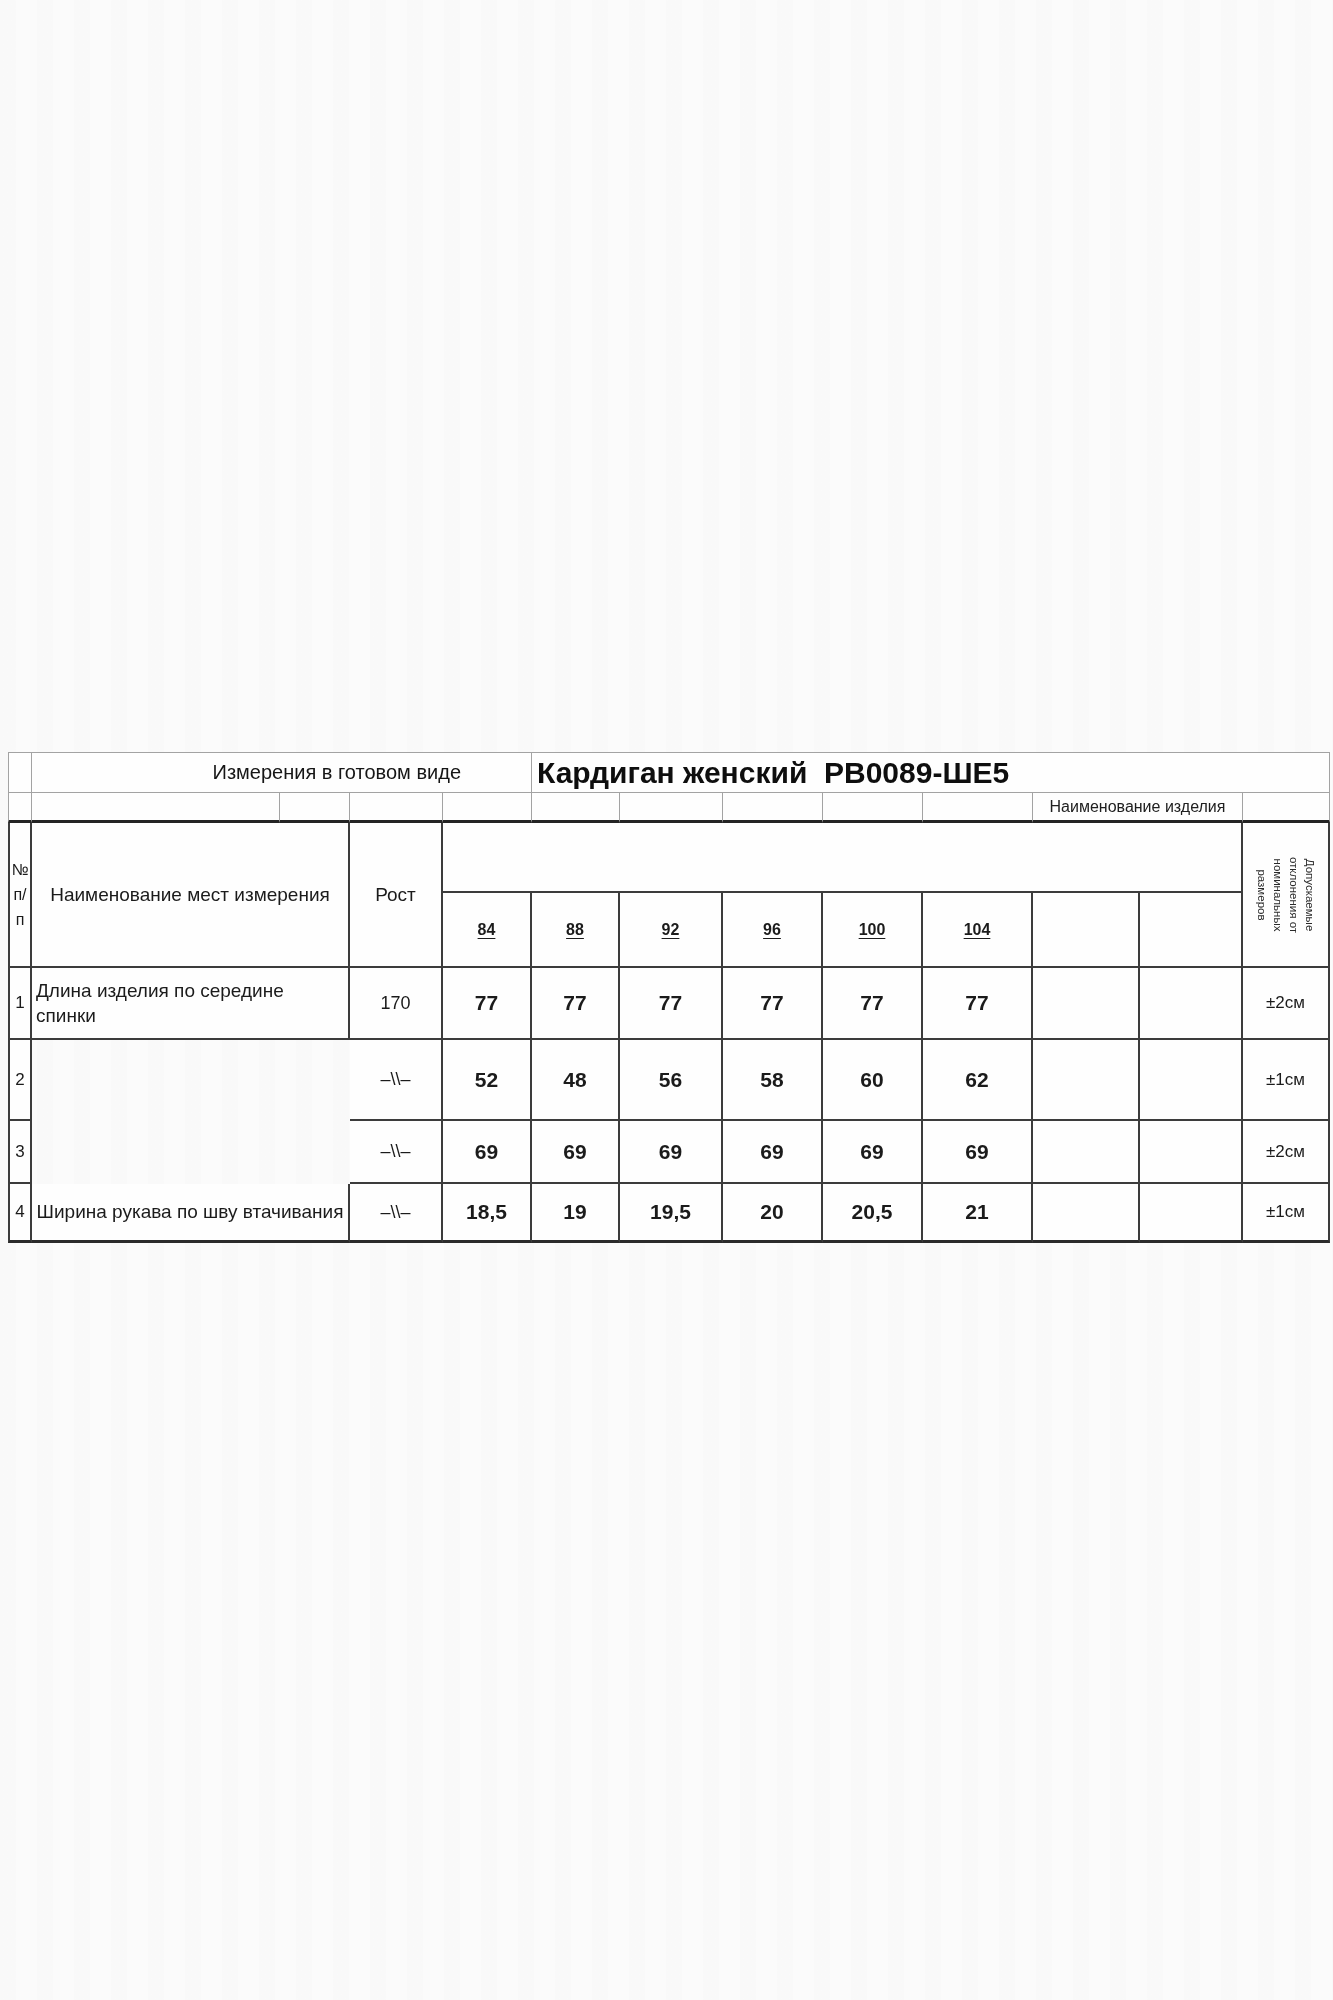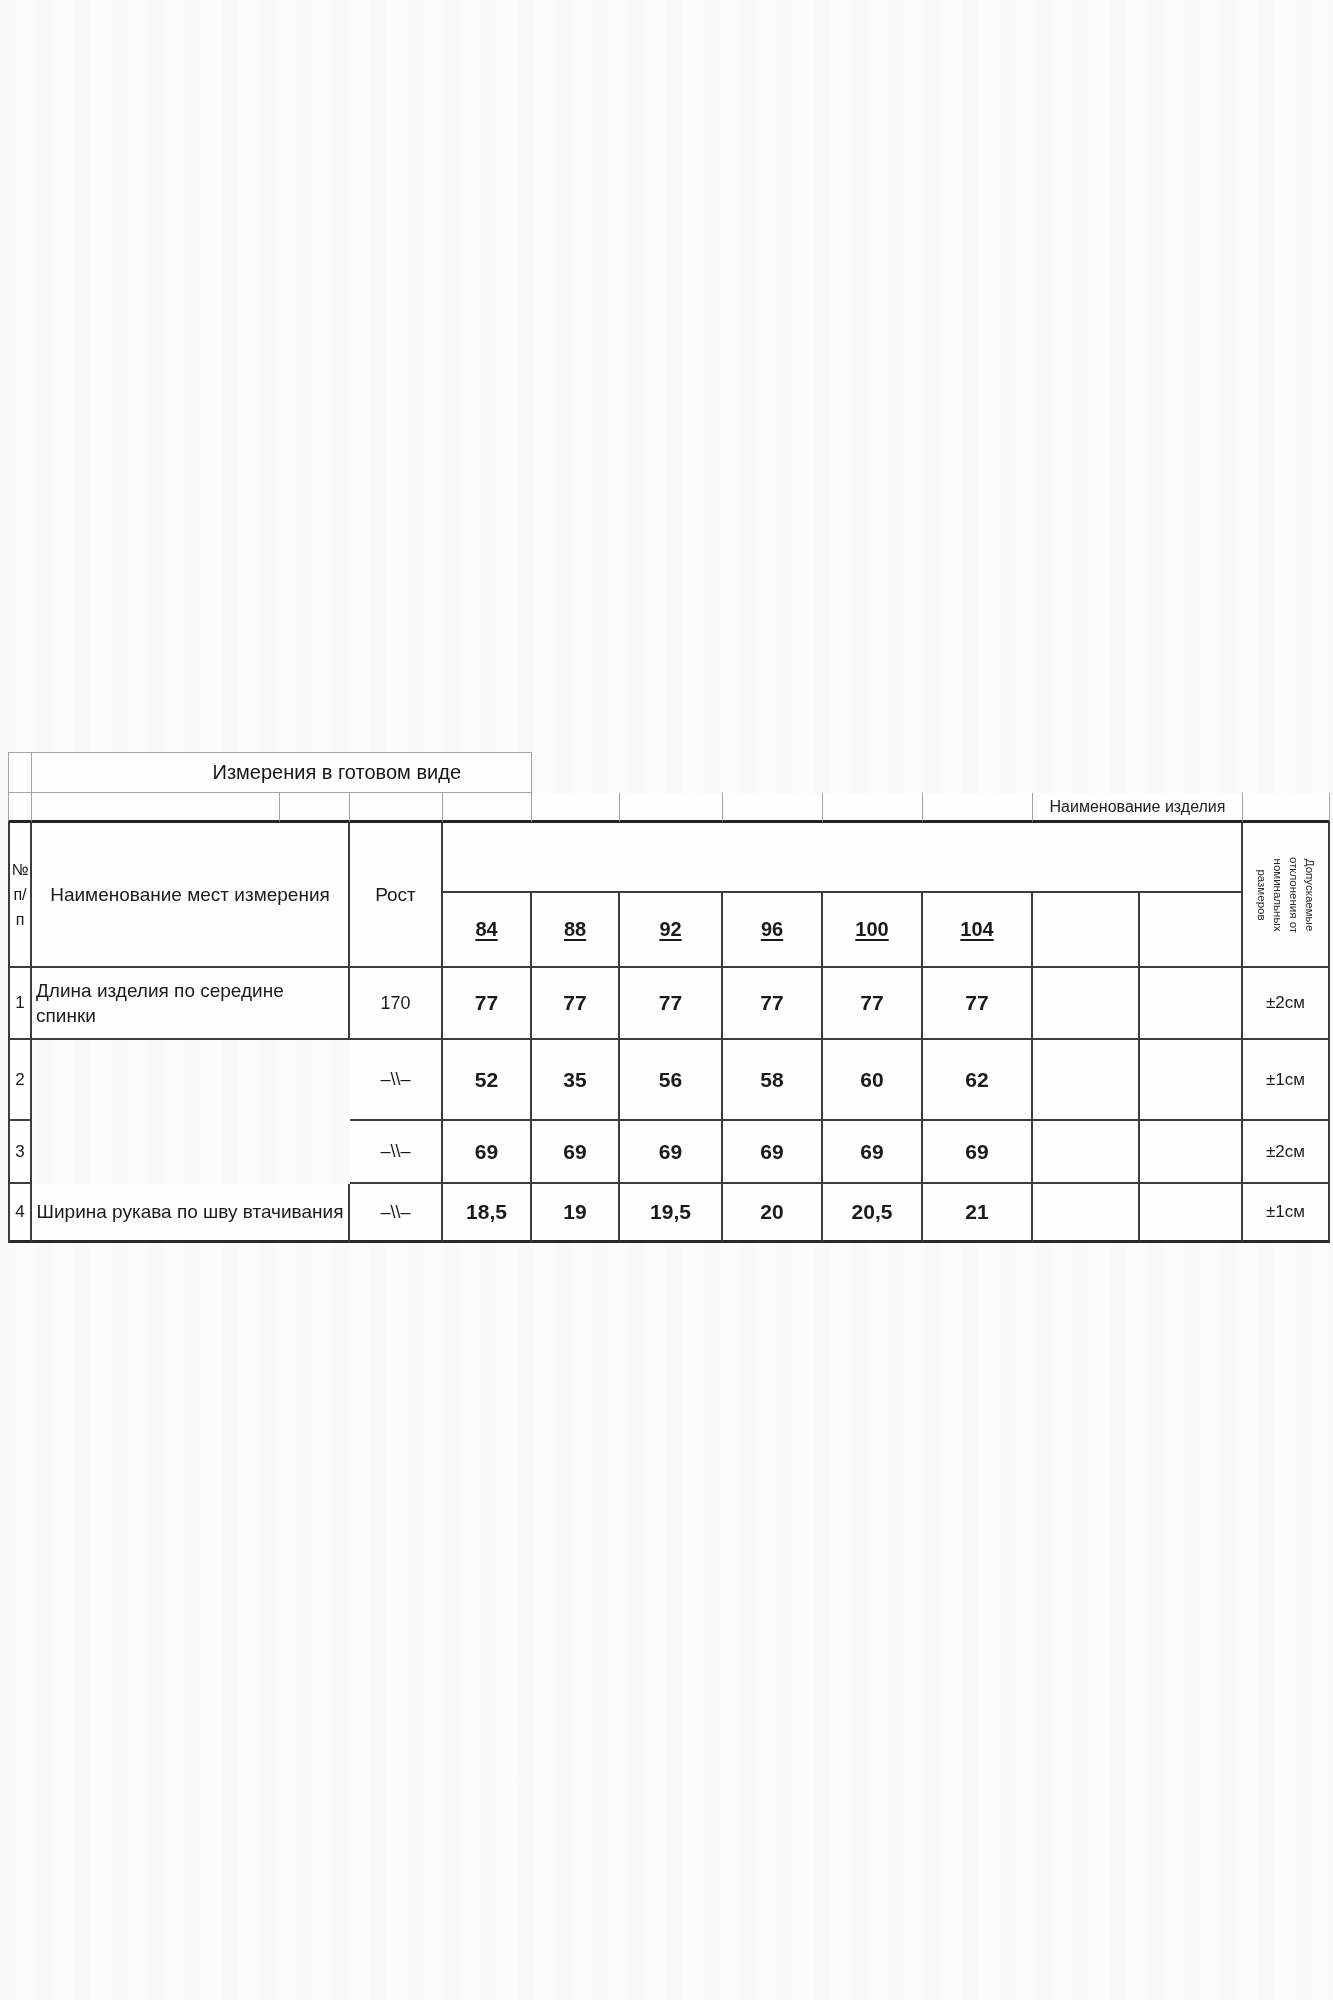--- a/index.html
+++ b/index.html
@@ -62,21 +62,21 @@
     font-weight:bold;
     letter-spacing:0px;
     color:#0e0e0e;
     white-space:pre;
   }
   .product-label{ font-size:16px; color:#202020; }
 
   .num-header{ flex-direction:column; font-size:16px; line-height:25px; }
   .head-label{ font-size:19px; text-align:center; }
   .size-label{
-    font-size:20px; font-weight:bold;
+    font-size:16px; font-weight:bold;
     text-decoration:underline;
     text-underline-offset:3px;
   }
 
   .row-num{ font-size:17px; }
   .row-name{ font-size:19px; text-align:left; line-height:1.32; padding:2px 4px; }
   .rost-val{ font-size:18px; }
   .data-val{ font-size:21px; font-weight:bold; }
   .tol-val{ font-size:17px; }
 
@@ -95,20 +95,21 @@
   }
 </style>
 </head>
 <body>
 
 <div class="page">
   <div class="sheet">
 
     <div class="cell lt lt-l lt-t" style="grid-area:1/1/2/2"></div>
     <div class="cell lt lt-t title-left" style="grid-area:1/2/2/6">Измерения в готовом виде</div>
+    <div class="cell lt lt-t title-right" style="grid-area:1/6/2/14">Кардиган женский  РВ0089-ШЕ5</div>
 
     <div class="cell lt lt-l thick-b" style="grid-area:2/1/3/2"></div>
     <div class="cell lt thick-b" style="grid-area:2/2/3/3"></div>
     <div class="cell lt thick-b" style="grid-area:2/3/3/4"></div>
     <div class="cell lt thick-b" style="grid-area:2/4/3/5"></div>
     <div class="cell lt thick-b" style="grid-area:2/5/3/6"></div>
     <div class="cell lt thick-b" style="grid-area:2/6/3/7"></div>
     <div class="cell lt thick-b" style="grid-area:2/7/3/8"></div>
     <div class="cell lt thick-b" style="grid-area:2/8/3/9"></div>
     <div class="cell lt thick-b" style="grid-area:2/9/3/10"></div>
@@ -152,21 +153,21 @@
     <div class="cell dk data-val" style="grid-area:5/8/6/9">77</div>
     <div class="cell dk data-val" style="grid-area:5/9/6/10">77</div>
     <div class="cell dk data-val" style="grid-area:5/10/6/11">77</div>
     <div class="cell dk" style="grid-area:5/11/6/12"></div>
     <div class="cell dk" style="grid-area:5/12/6/13"></div>
     <div class="cell dk tol-val" style="grid-area:5/13/6/14">±2см</div>
 
     <div class="cell dk dk-l row-num" style="grid-area:6/1/7/2">2</div>
     <div class="cell dk rost-val" style="grid-area:6/4/7/5">–\\–</div>
     <div class="cell dk data-val" style="grid-area:6/5/7/6">52</div>
-    <div class="cell dk data-val" style="grid-area:6/6/7/7">35</div>
+    <div class="cell dk data-val" style="grid-area:6/6/7/7">48</div>
     <div class="cell dk data-val" style="grid-area:6/7/7/8">56</div>
     <div class="cell dk data-val" style="grid-area:6/8/7/9">58</div>
     <div class="cell dk data-val" style="grid-area:6/9/7/10">60</div>
     <div class="cell dk data-val" style="grid-area:6/10/7/11">62</div>
     <div class="cell dk" style="grid-area:6/11/7/12"></div>
     <div class="cell dk" style="grid-area:6/12/7/13"></div>
     <div class="cell dk tol-val" style="grid-area:6/13/7/14">±1см</div>
 
     <div class="cell dk dk-l row-num" style="grid-area:7/1/8/2">3</div>
     <div class="cell dk rost-val" style="grid-area:7/4/8/5">–\\–</div>

